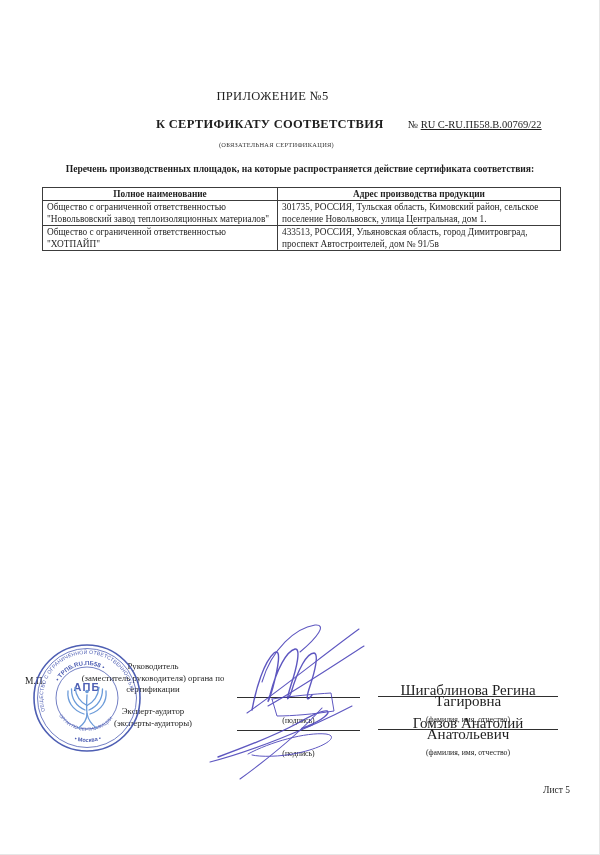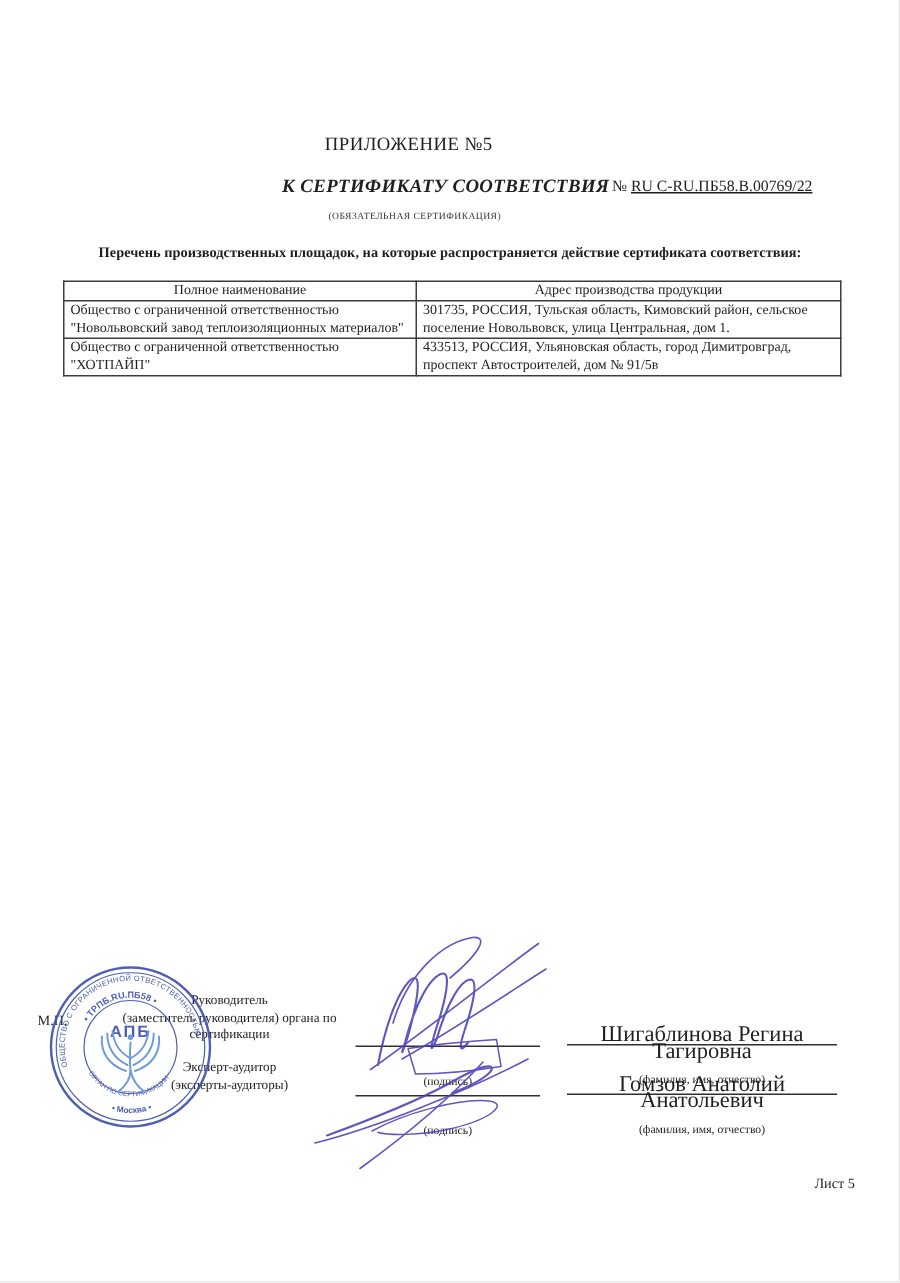--- a/index.html
+++ b/index.html
@@ -3,28 +3,28 @@
 <meta charset="utf-8">
 <style>
   html,body{margin:0;padding:0;}
   body{
     width:600px;height:855px;position:relative;background:#ffffff;
     font-family:"Liberation Serif","DejaVu Serif",serif;color:#1f1f1f;
     box-shadow:inset -1px -1px 0 #e6e6e6;overflow:hidden;
   }
   .abs{position:absolute;}
   .doc-title{top:89px;left:0;width:545px;text-align:center;font-size:12.5px;font-weight:normal;letter-spacing:.3px;}
-  .doc-subtitle{top:117px;left:188px;font-size:12.5px;font-weight:bold;letter-spacing:.3px;font-style:italic;}
+  .doc-subtitle{top:117px;left:156px;font-size:12.5px;font-weight:bold;letter-spacing:.3px;}
   .cert-number{top:119px;left:408px;font-size:10.5px;white-space:nowrap;}
   .cert-number .num{text-decoration:underline;margin-top:28px;}
   .cert-type{top:141px;left:0;width:553px;text-align:center;font-size:6.4px;letter-spacing:.3px;color:#333;}
   .intro{top:163px;left:30px;width:540px;text-align:center;font-size:9.6px;font-weight:bold;}
   table.sites{position:absolute;top:187px;left:42px;width:519px;border-collapse:collapse;table-layout:fixed;}
   table.sites th,table.sites td{border:1px solid #3c3c3c;font-size:9.3px;line-height:12px;padding:0 4px;vertical-align:top;}
-  table.sites th{font-weight:normal;padding:0 2px;}
+  table.sites th{font-weight:bold;padding:0 2px;}
   table.sites col.c1{width:235px;}
   .mp-label{top:676px;left:25px;font-size:9.5px;z-index:1;}
   .role-block{width:158px;left:74px;text-align:center;font-size:8.8px;line-height:11.6px;z-index:1;}
   .role-1{top:661px;}
   .role-2{top:706px;}
   .sig-line{left:237px;width:123px;z-index:1;}
   .sig-line .rule,.name-block .rule{border-top:1px solid #2f2f2f;height:0;}
   .sig-line .caption,.name-block .caption{text-align:center;font-size:7.8px;line-height:9px;margin-top:18px;color:#222;}
   .sig-1{top:697px;}
   .sig-2{top:730px;}

